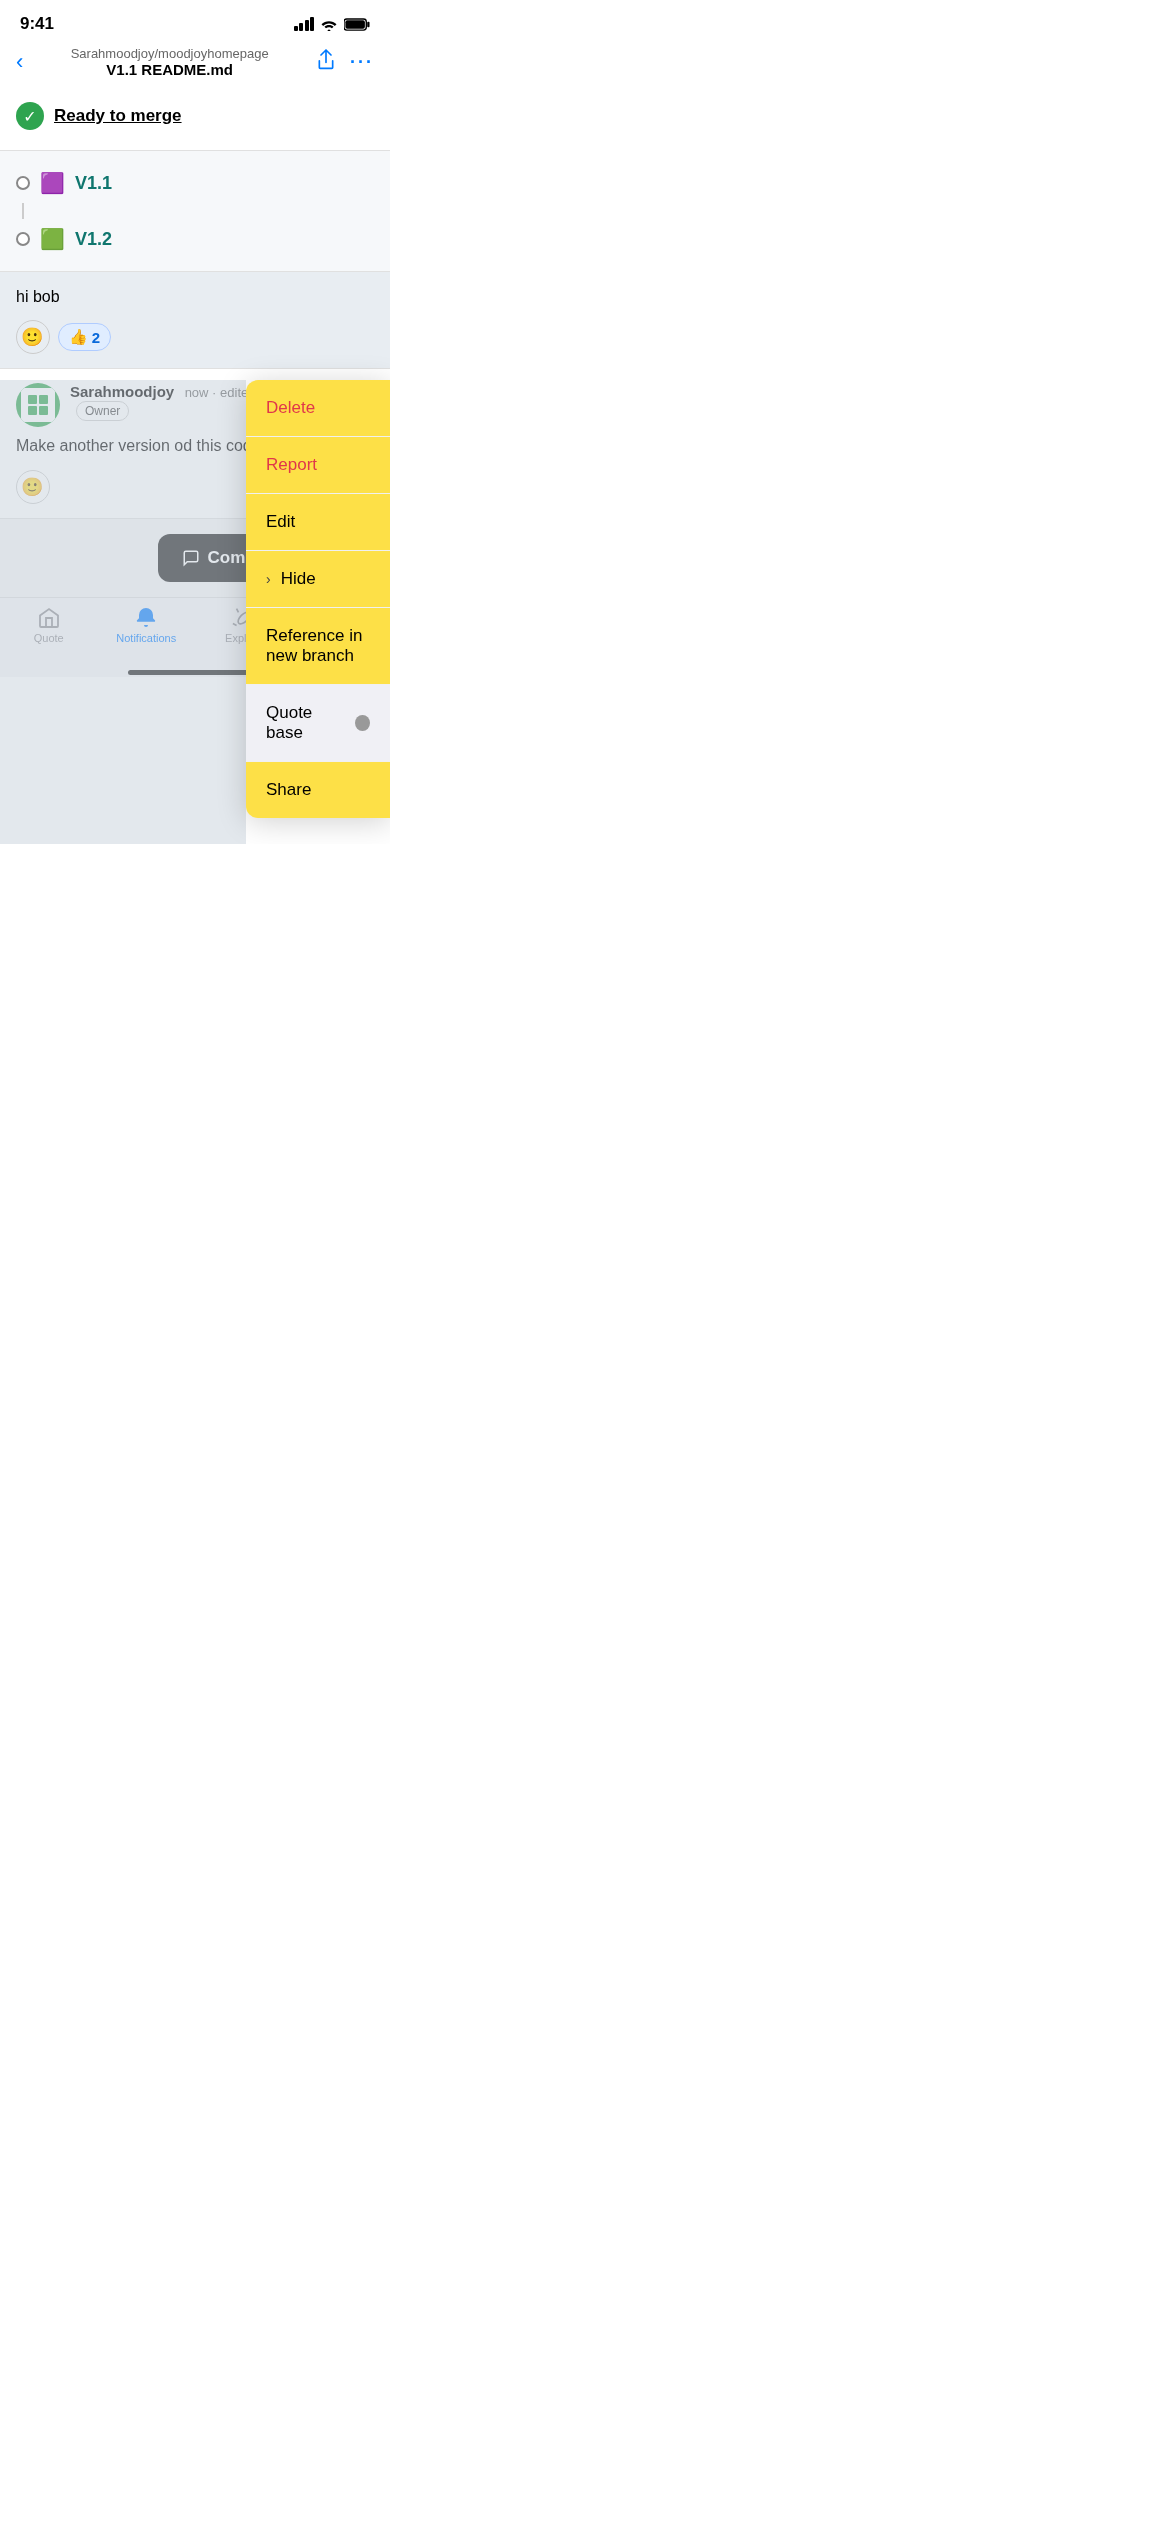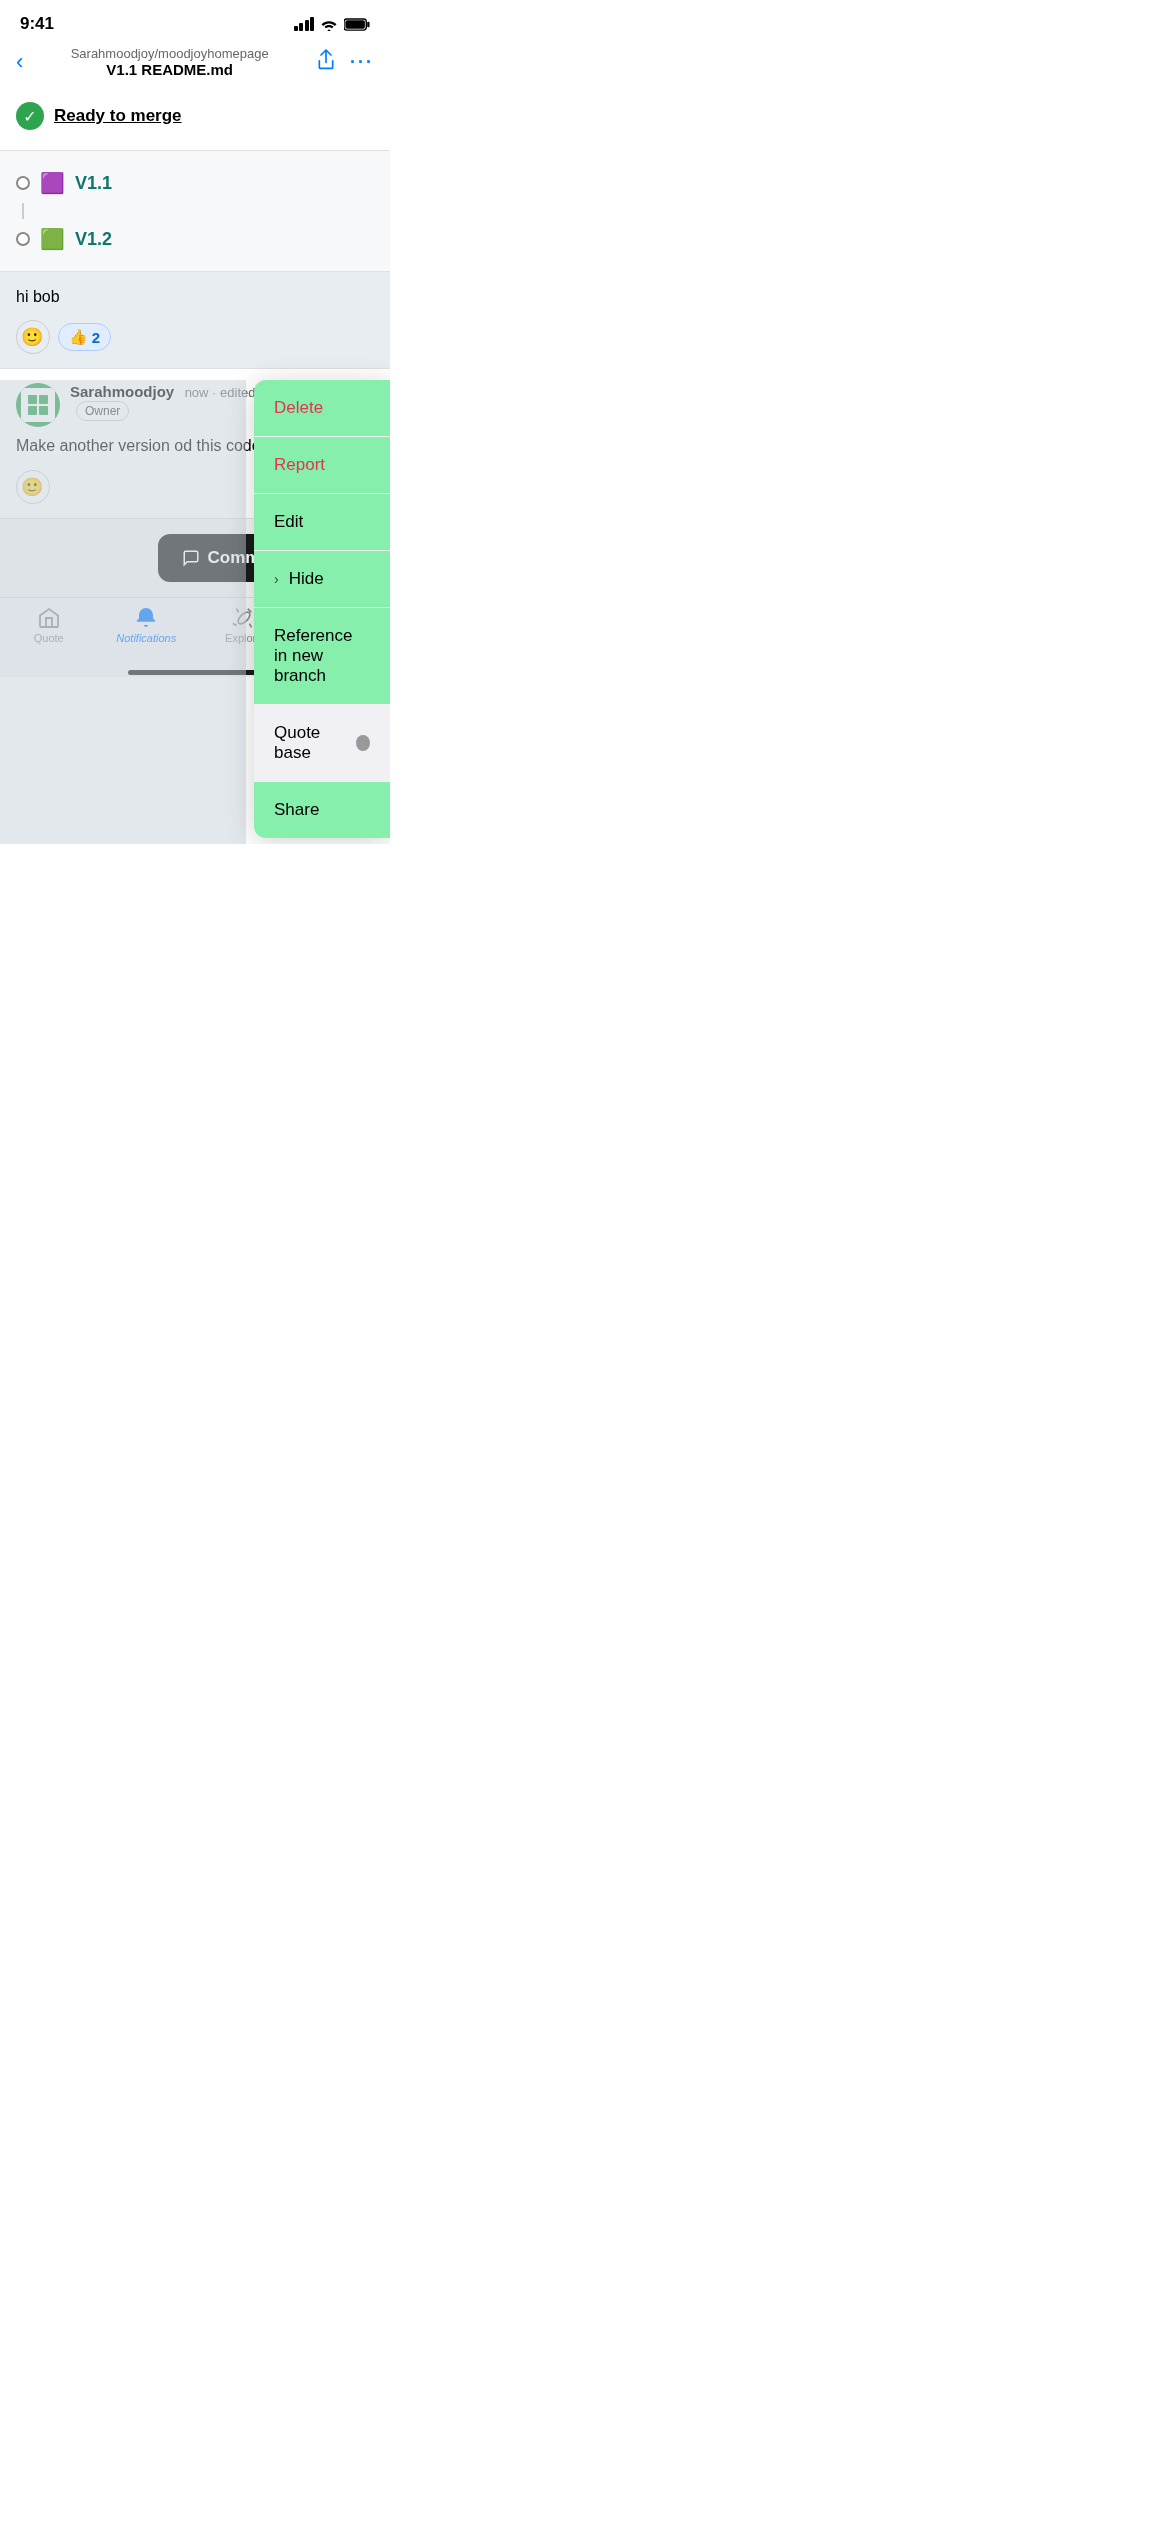--- a/index.html
+++ b/index.html
@@ -322,30 +322,29 @@
       gap: 2px;
       cursor: pointer;
       min-width: 70px;
     }
     .tab-label {
       font-size: 11px;
       color: #8e8e93;
     }
     .tab-label.active {
       color: #007AFF;
-      font-style: italic;
     }
 
     
     .menu-overlay {
       position: absolute;
       top: 380px;
       right: 0;
-      left: 254px;
-      background: #86efac;
+      left: 246px;
+      background: #fde047;
       border-radius: 12px 0 0 12px;
       box-shadow: 0 4px 30px rgba(0,0,0,0.18);
       z-index: 100;
       overflow: hidden;
     }
     .menu-item {
       padding: 18px 20px;
       font-size: 17px;
       color: #000;
       border-bottom: 1px solid #f0f0f0;

